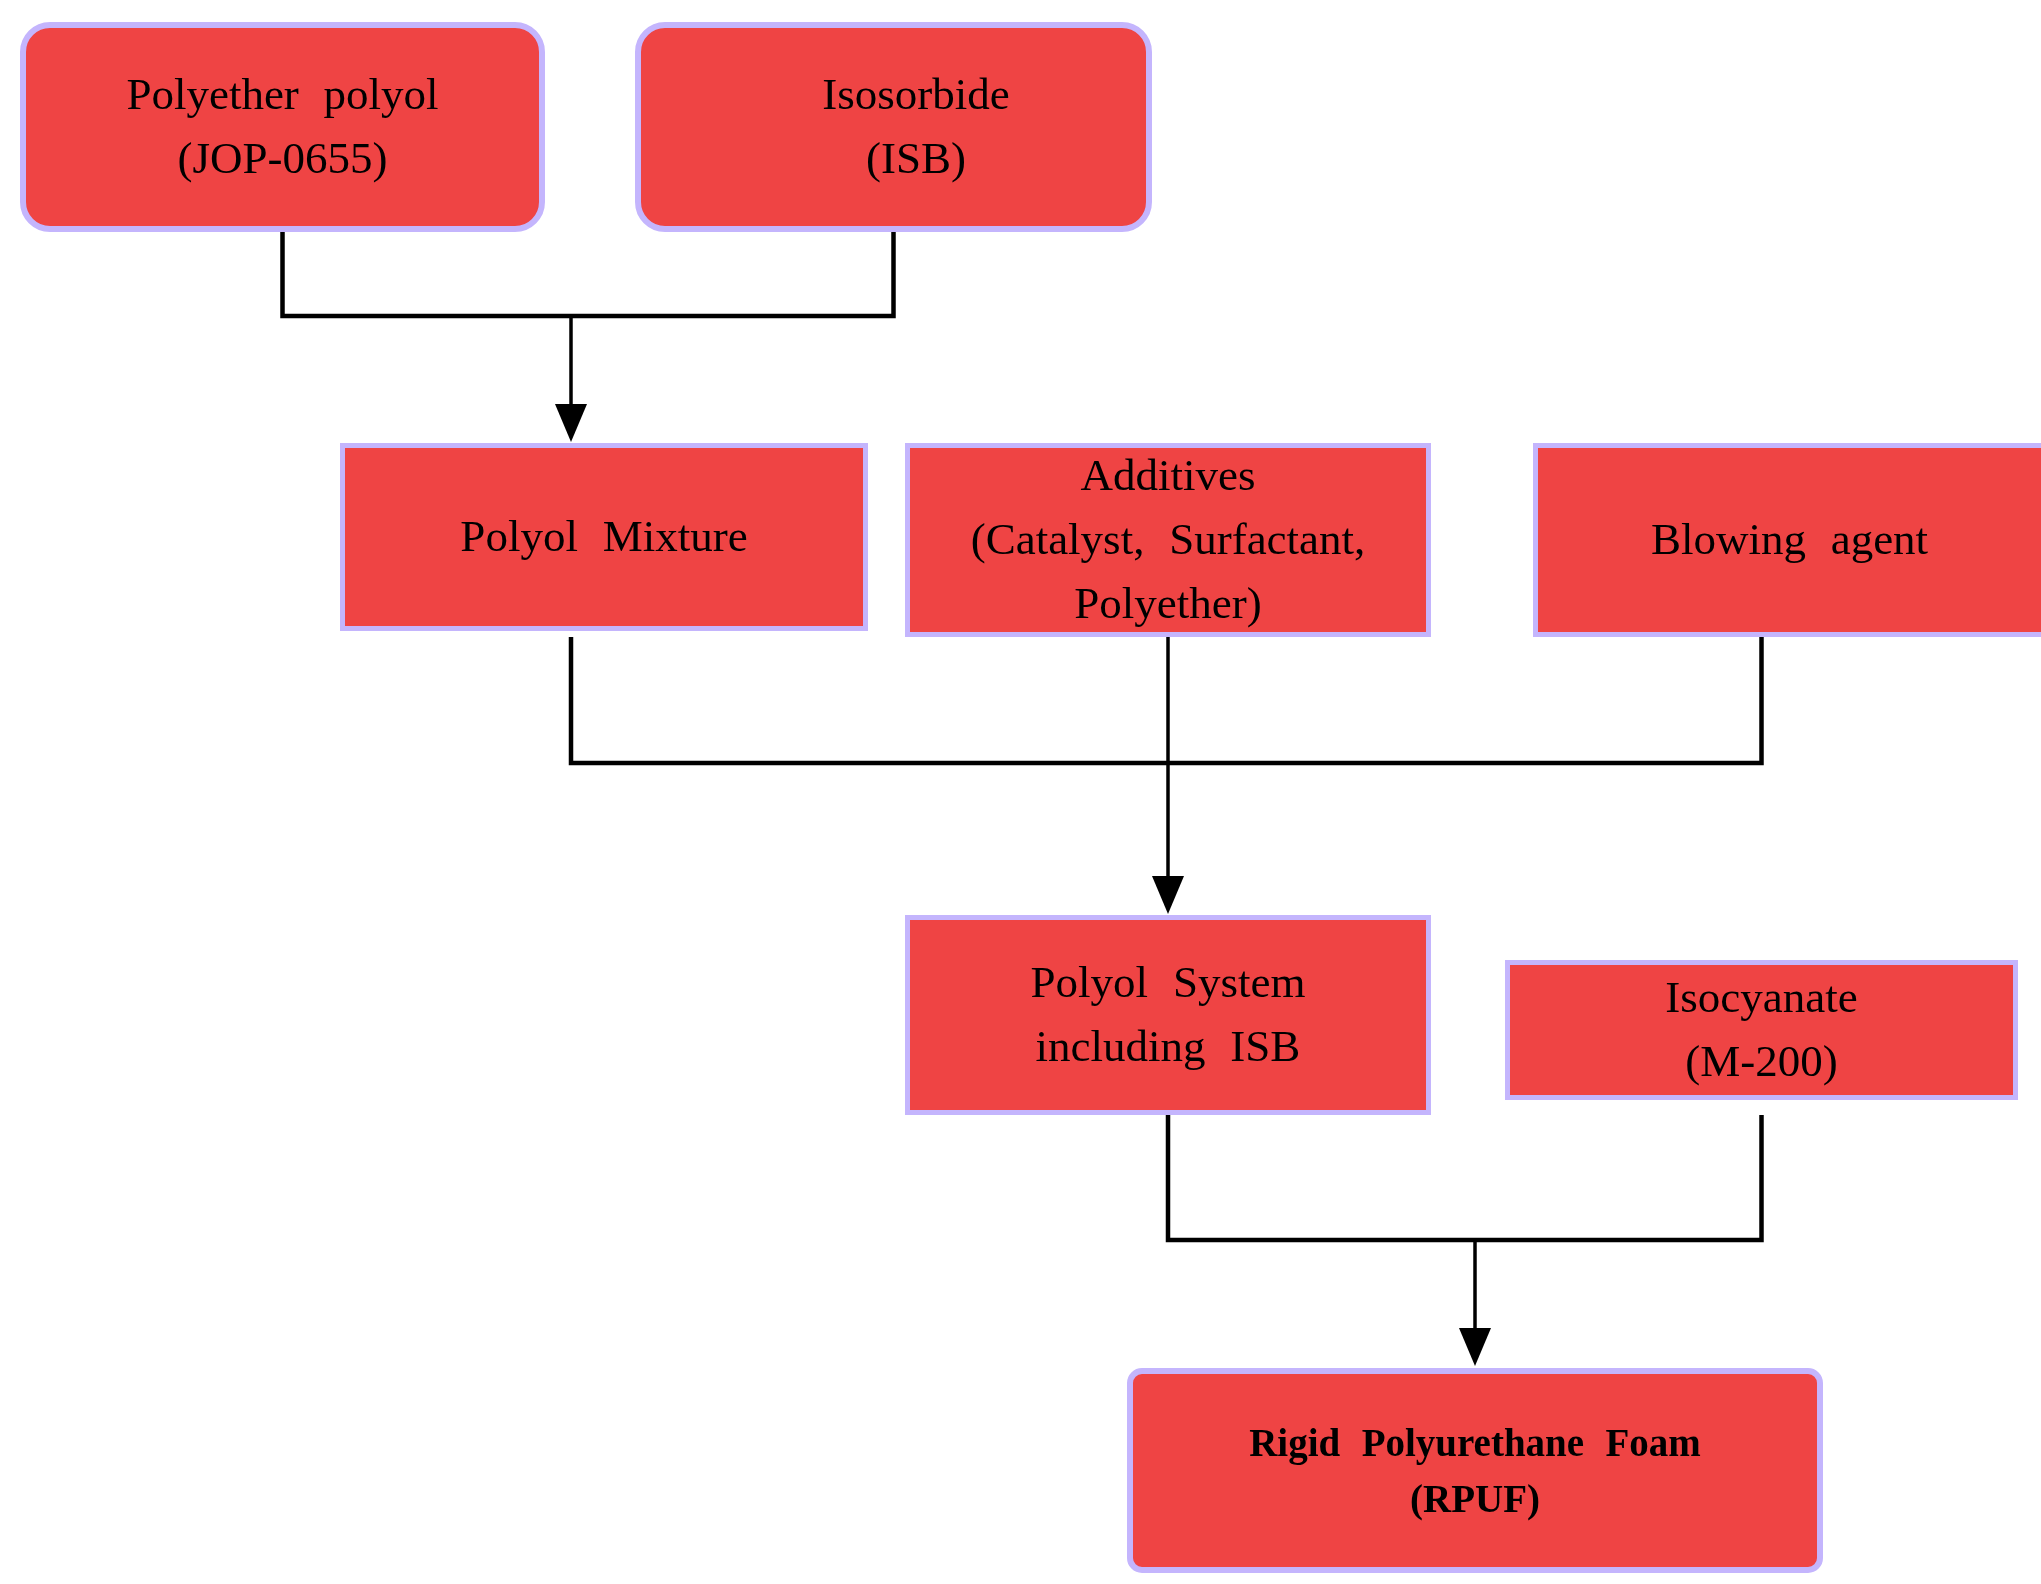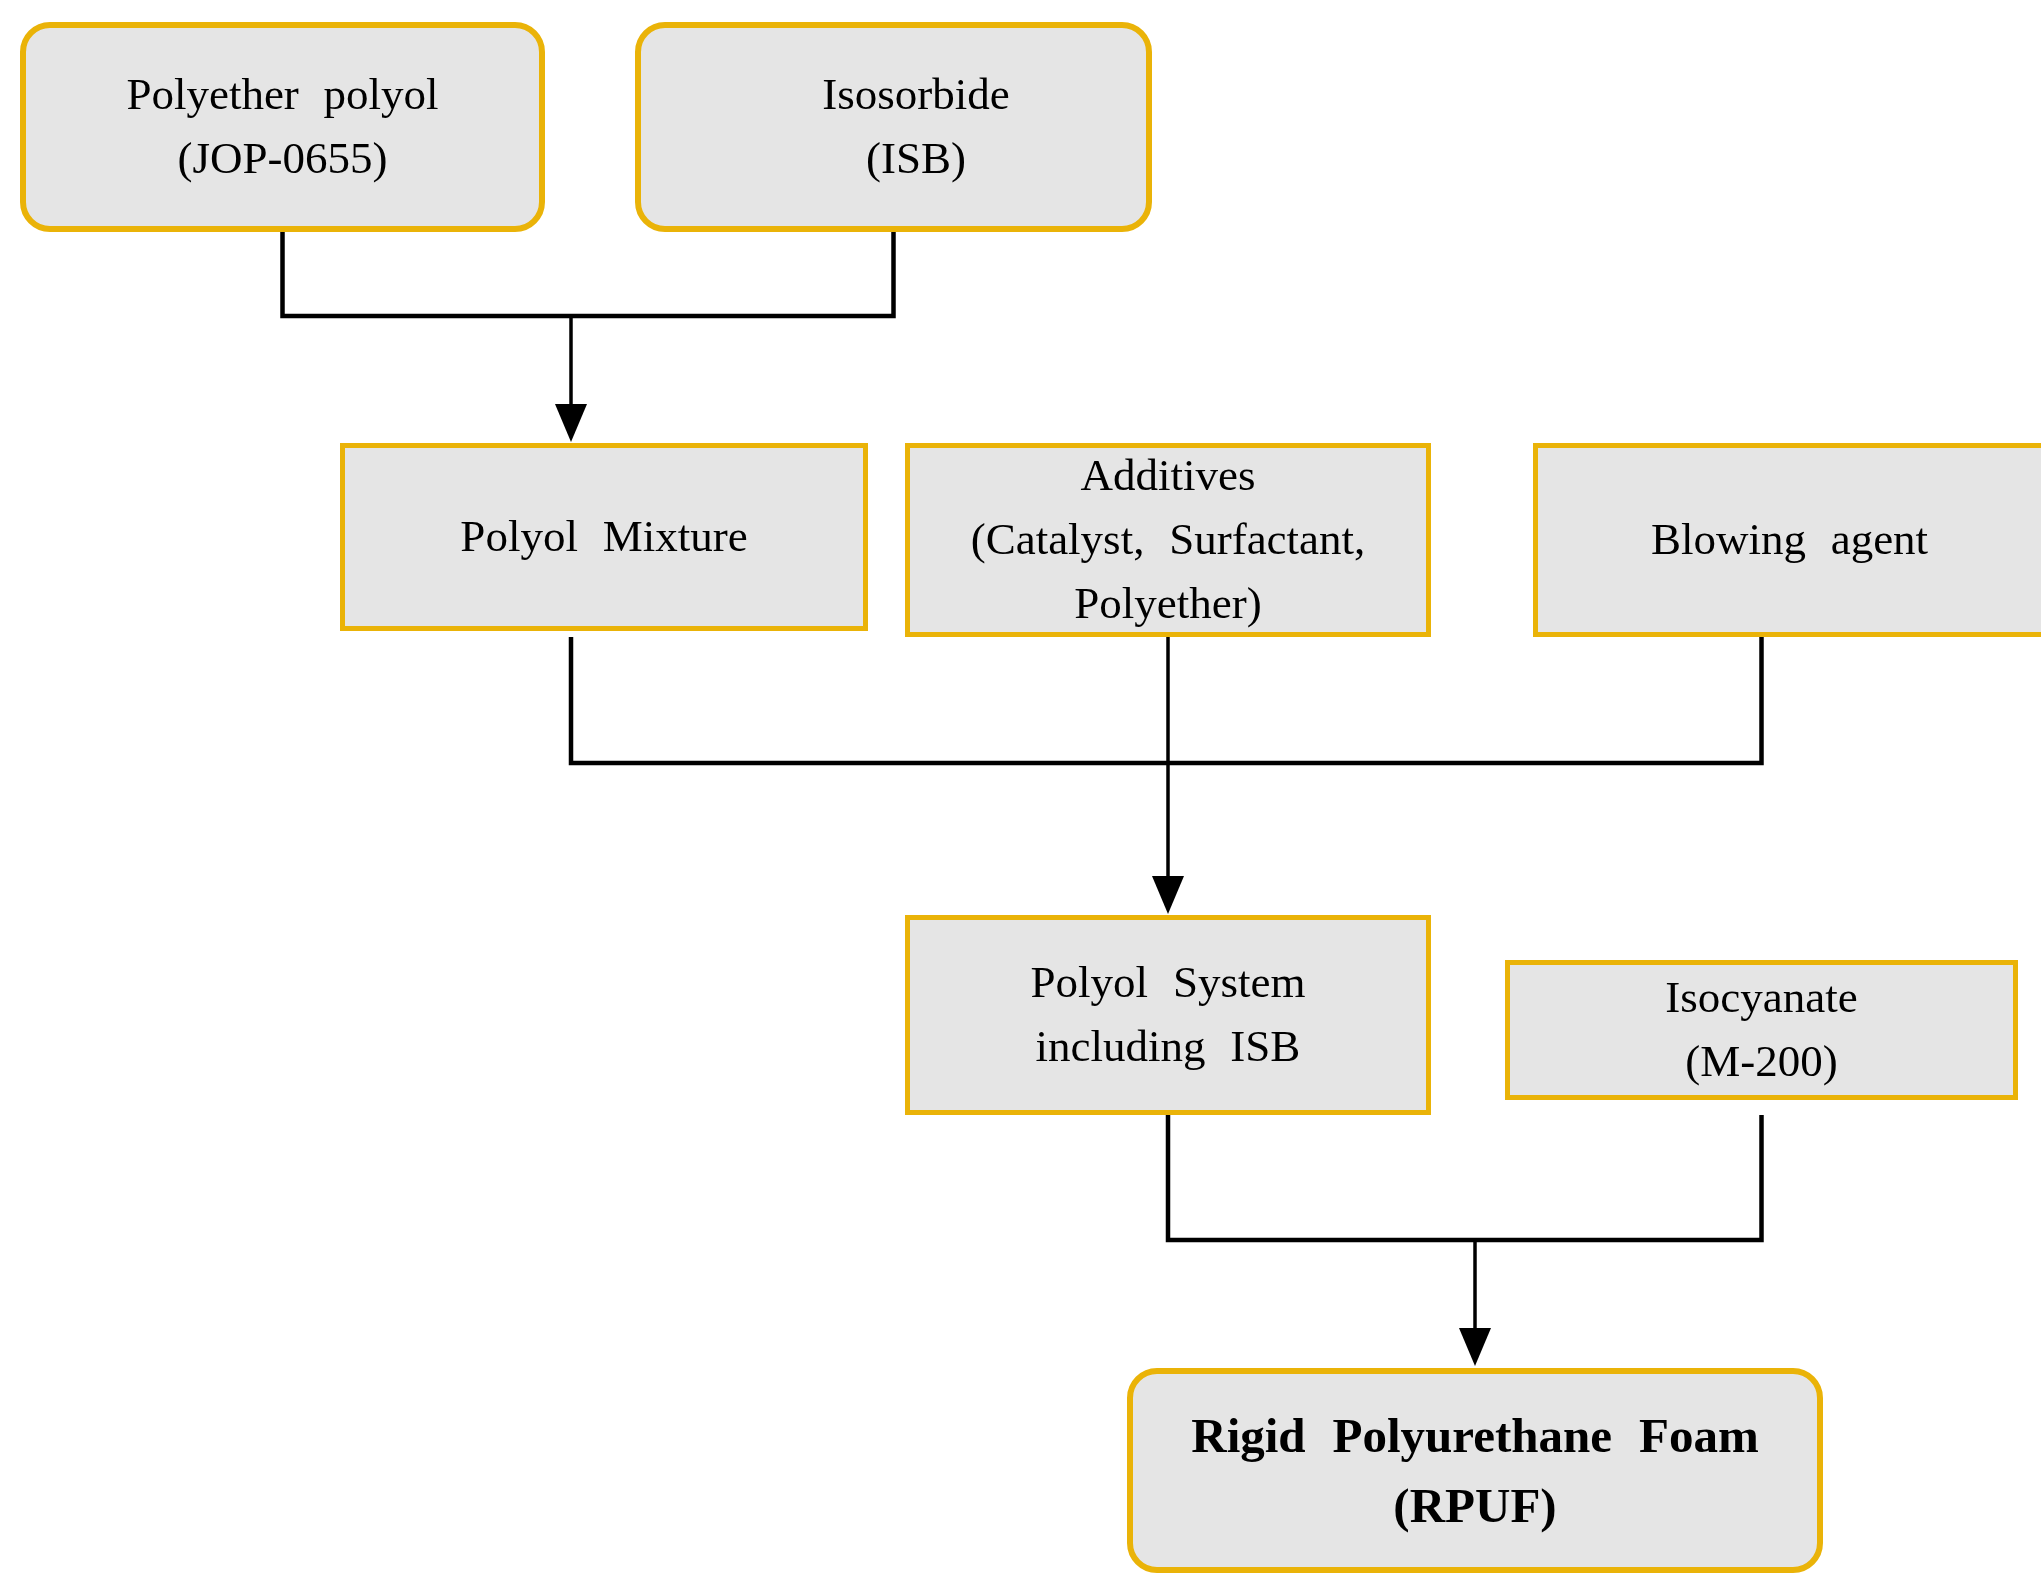--- a/index.html
+++ b/index.html
@@ -12,38 +12,39 @@
     width: 2041px;
     height: 1584px;
     background: #ffffff;
     font-family: "Liberation Serif", "DejaVu Serif", serif;
     color: #000000;
     overflow: hidden;
   }
   .node {
     position: absolute;
     box-sizing: border-box;
-    background: #e5e5e5;
-    border: 5px solid #eab308;
+    background: #ef4444;
+    border: 5px solid #c4b5fd;
     display: flex;
     flex-direction: column;
     align-items: center;
     justify-content: center;
     font-size: 45px;
     line-height: 1.42;
     word-spacing: 0.3em;
     z-index: 2;
   }
   .node.rounded {
     border-width: 6px;
     border-radius: 30px;
   }
   .node.bold {
     font-weight: bold;
-    font-size: 49px;
+    font-size: 39px;
+    border-radius: 15px;
   }
   .line { white-space: nowrap; }
 
   
   #n-polyether     { left: 20px;   top: 22px;   width: 525px; height: 210px; }
   #n-isosorbide    { left: 635px;  top: 22px;   width: 517px; height: 210px; padding-left: 45px; }
   #n-polyol-mix    { left: 307px;  top: 443px;  width: 528px; height: 188px; margin-left: 33px; }
   #n-additives     { left: 905px;  top: 443px;  width: 526px; height: 194px; }
   #n-blowing       { left: 1533px; top: 443px;  width: 513px; height: 194px; }
   #n-polyol-sys    { left: 905px;  top: 915px;  width: 526px; height: 200px; }

